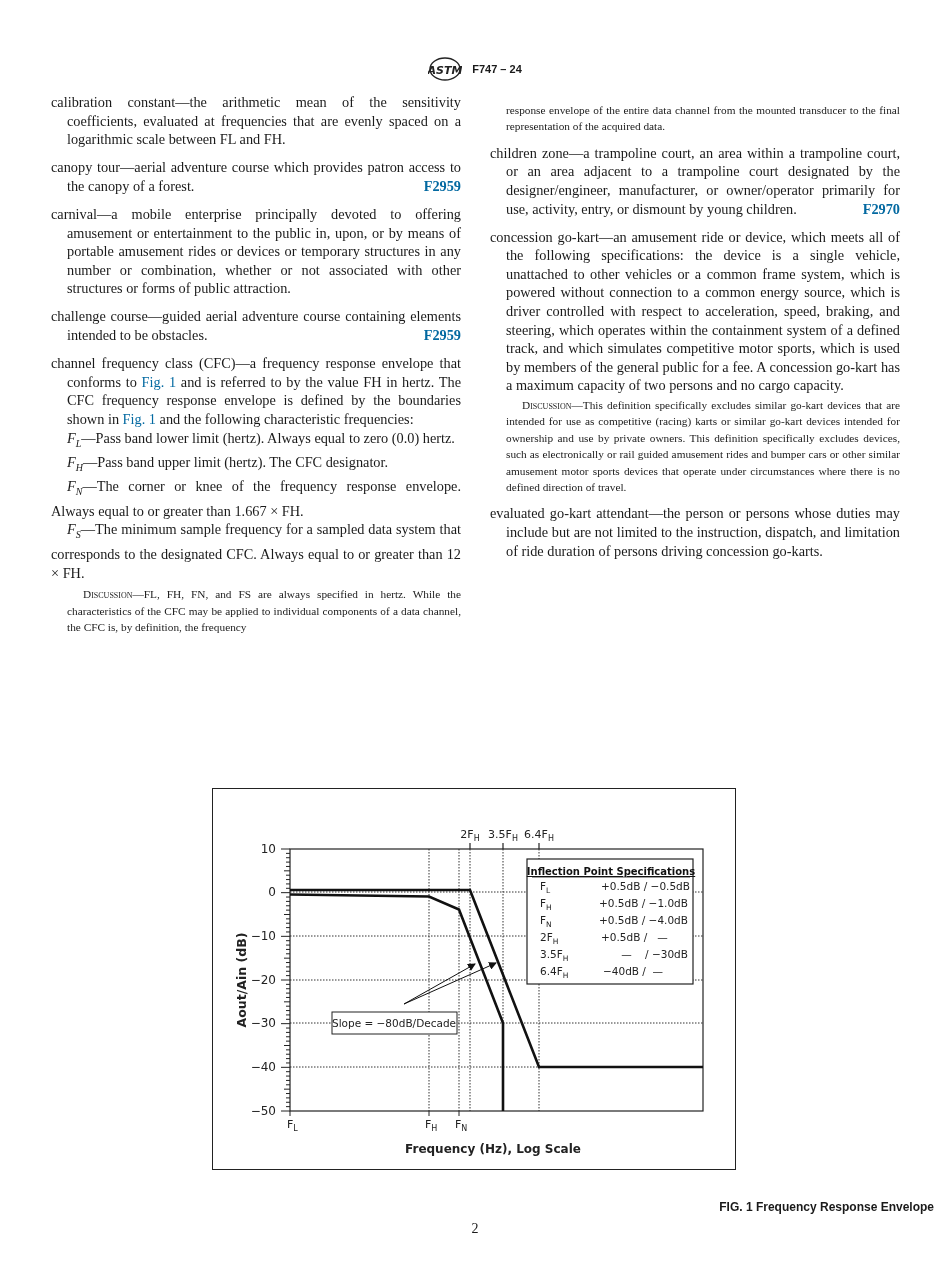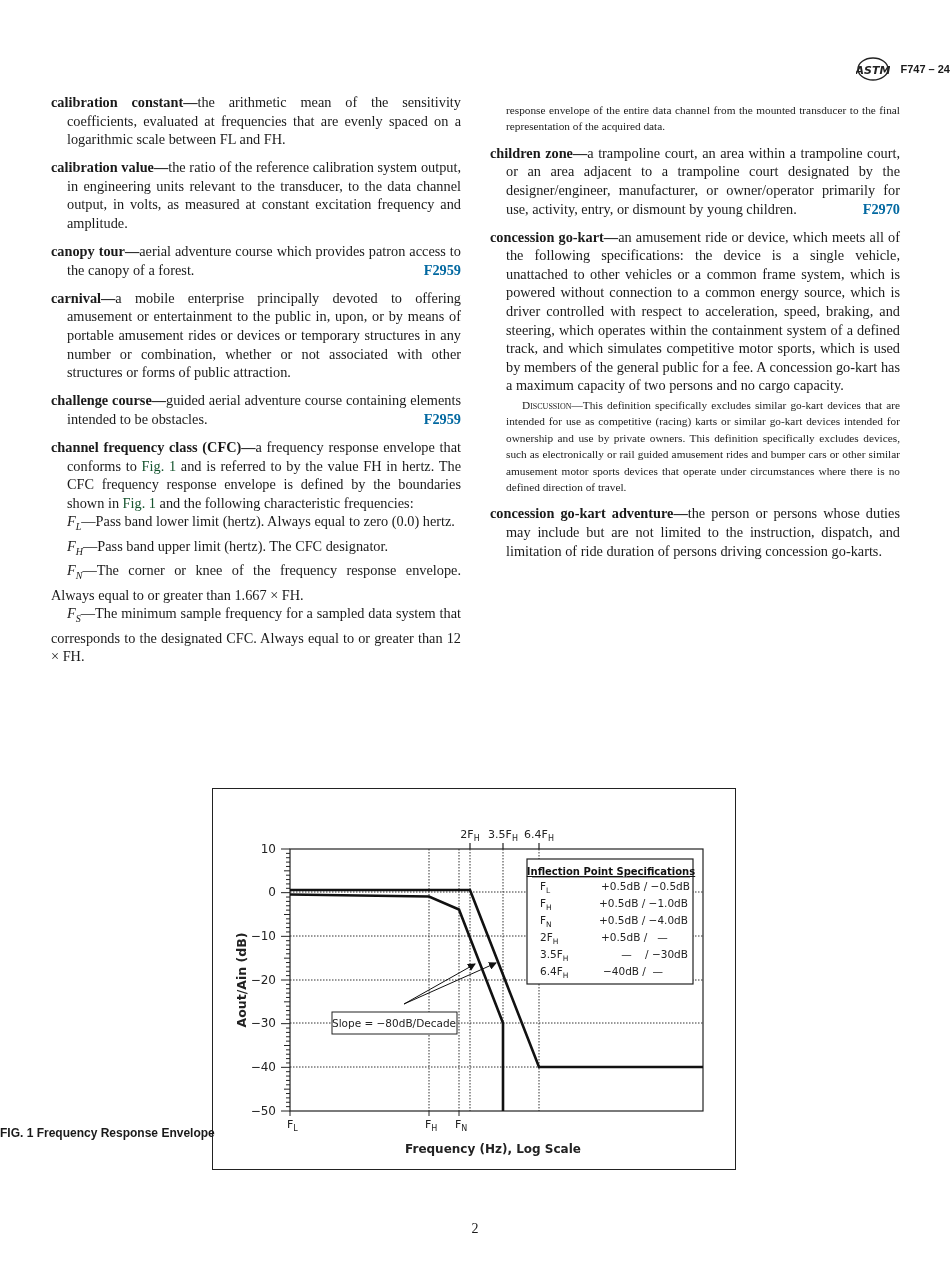--- a/index.html
+++ b/index.html
@@ -1,70 +1,70 @@
 <!DOCTYPE html>
 <html><head>
 <meta charset="utf-8">
 <style>
   html, body { margin:0; padding:0; background:#fff; }
   body { width:950px; height:1272px; position:relative; overflow:hidden;
          font-family:"Liberation Serif","DejaVu Serif",serif; color:#1a1a1a; }
-  .header { position:absolute; left:0; top:56px; width:950px; text-align:right; height:26px; }
+  .header { position:absolute; left:0; top:56px; width:950px; text-align:center; height:26px; }
   .header .logo { display:inline-block; vertical-align:middle; width:34px; height:26px; margin-right:6px; }
   .header .desig { display:inline-block; vertical-align:middle; font-family:"Liberation Sans",sans-serif;
          font-weight:bold; font-size:11px; }
   .col { position:absolute; top:93px; width:410px; font-size:14.3px; line-height:18.6px; text-align:justify; }
   .col.left { left:51px; }
   .col.right { left:490px; }
   .entry { margin:0 0 9.5px 0; padding-left:16px; text-indent:-16px; }
-  .term { font-weight:bold; }
+  .term { font-weight:normal; }
   .ref { float:right; color:#0369a1; font-weight:bold; }
   .entry::after { content:""; display:block; clear:both; }
-  .link { color:#14532d; }
+  .link { color:#0369a1; }
   .sym { margin:0; text-indent:16px; }
   .sym i sub { font-size:10px; }
   .disc { font-size:11.3px; line-height:16.4px; text-indent:16px; padding-left:16px; margin:2px 0 9px 0; }
   .disc.cont { text-indent:0; margin-top:7px; }
   .sc { font-variant:small-caps; }
   .figure { position:absolute; left:212px; top:788px; width:524px; height:382px; border:1.5px solid #222; box-sizing:border-box; }
-  .figcap { position:absolute; left:0; width:934px; top:1126px; text-align:left;
+  .figcap { position:absolute; left:0; width:934px; top:1200px; text-align:right;
             font-family:"Liberation Sans",sans-serif; font-weight:bold; font-size:12px; }
   .pageno { position:absolute; left:0; width:950px; top:1221px; text-align:center; font-size:14px; }
   svg text { font-family:"DejaVu Sans",sans-serif; }
 </style>
 </head>
 <body>
 
 <div class="header">
   <svg class="logo" viewBox="0 0 34 26">
     <ellipse cx="17" cy="13" rx="15" ry="11" fill="none" stroke="#222" stroke-width="1.4"></ellipse>
     <text x="17" y="17.5" text-anchor="middle" font-size="11" font-weight="bold" fill="#222" font-style="italic">ASTM</text>
   </svg>
   <span class="desig">F747 – 24</span>
 </div>
 
 <div class="col left">
   <p class="entry"><span class="term">calibration constant—</span><span>the arithmetic mean of the sensitivity coefficients, evaluated at frequencies that are evenly spaced on a logarithmic scale between FL and FH.</span></p>
-  <p class="entry"><span class="term">calibration value—</span><span>the ratio of the reference calibration system output, in engineering units relevant to the transducer, to the data channel output, in volts, as measured at constant excitation frequency and amplitude.</span></p>
   <p class="entry"><span class="term">canopy tour—</span><span>aerial adventure course which provides patron access to the canopy of a forest.</span><span class="ref">F2959</span></p>
   <p class="entry"><span class="term">carnival—</span><span>a mobile enterprise principally devoted to offering amusement or entertainment to the public in, upon, or by means of portable amusement rides or devices or temporary structures in any number or combination, whether or not associated with other structures or forms of public attraction.</span></p>
   <p class="entry"><span class="term">challenge course—</span><span>guided aerial adventure course containing elements intended to be obstacles.</span><span class="ref">F2959</span></p>
   <p class="entry" style="margin-bottom:0"><span class="term">channel frequency class (CFC)—</span><span>a frequency response envelope that conforms to </span><span class="link">Fig. 1</span><span> and is referred to by the value FH in hertz. The CFC frequency response envelope is defined by the boundaries shown in </span><span class="link">Fig. 1</span><span> and the following characteristic frequencies:</span></p>
   <p class="sym"><i><span>F</span><sub>L</sub></i><span>—Pass band lower limit (hertz). Always equal to zero (0.0) hertz.</span></p>
   <p class="sym"><i><span>F</span><sub>H</sub></i><span>—Pass band upper limit (hertz). The CFC designator.</span></p>
   <p class="sym"><i><span>F</span><sub>N</sub></i><span>—The corner or knee of the frequency response envelope. Always equal to or greater than 1.667 × FH.</span></p>
   <p class="sym"><i><span>F</span><sub>S</sub></i><span>—The minimum sample frequency for a sampled data system that corresponds to the designated CFC. Always equal to or greater than 12 × FH.</span></p>
+  <p class="disc" style="margin-top:4px"><span class="sc">Discussion</span><span>—FL, FH, FN, and FS are always specified in hertz. While the characteristics of the CFC may be applied to individual components of a data channel, the CFC is, by definition, the frequency</span></p>
 </div>
 
 <div class="col right" style="top:95px">
   <p class="disc cont">response envelope of the entire data channel from the mounted transducer to the final representation of the acquired data.</p>
   <p class="entry"><span class="term">children zone—</span><span>a trampoline court, an area within a trampoline court, or an area adjacent to a trampoline court designated by the designer/engineer, manufacturer, or owner/operator primarily for use, activity, entry, or dismount by young children.</span><span class="ref">F2970</span></p>
   <p class="entry" style="margin-bottom:2px"><span class="term">concession go-kart—</span><span>an amusement ride or device, which meets all of the following specifications: the device is a single vehicle, unattached to other vehicles or a common frame system, which is powered without connection to a common energy source, which is driver controlled with respect to acceleration, speed, braking, and steering, which operates within the containment system of a defined track, and which simulates competitive motor sports, which is used by members of the general public for a fee. A concession go-kart has a maximum capacity of two persons and no cargo capacity.</span></p>
   <p class="disc" style="padding-left:16px"><span class="sc">Discussion</span><span>—This definition specifically excludes similar go-kart devices that are intended for use as competitive (racing) karts or similar go-kart devices intended for ownership and use by private owners. This definition specifically excludes devices, such as electronically or rail guided amusement rides and bumper cars or other similar amusement motor sports devices that operate under circumstances where there is no defined direction of travel.</span></p>
-  <p class="entry"><span class="term">concession go-kart adventure—</span><span>the person or persons whose duties may include but are not limited to the instruction, dispatch, and limitation of ride duration of persons driving concession go-karts.</span></p>
+  <p class="entry"><span class="term">evaluated go-kart attendant—</span><span>the person or persons whose duties may include but are not limited to the instruction, dispatch, and limitation of ride duration of persons driving concession go-karts.</span></p>
 </div>
 
 <div class="figure">
   <svg width="524" height="382" viewBox="212 788 524 382">
     <defs>
       <marker id="arr" markerWidth="8" markerHeight="8" refX="7" refY="4" orient="auto">
         <path d="M0,0 L8,4 L0,8 z" fill="#111"></path>
       </marker>
     </defs>
 

